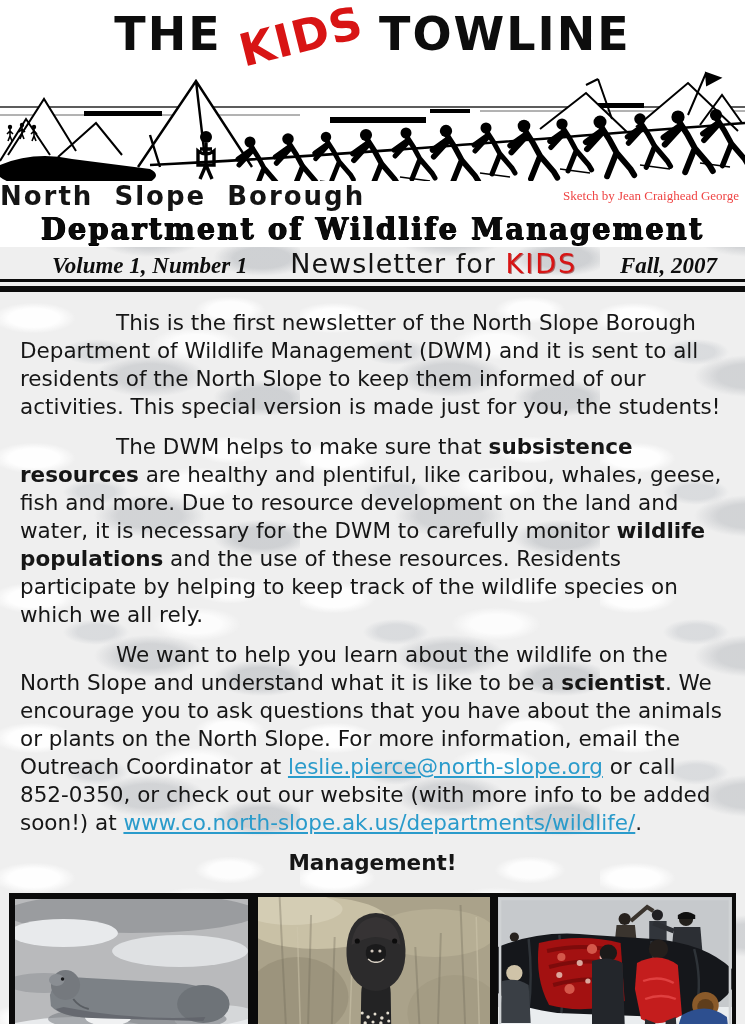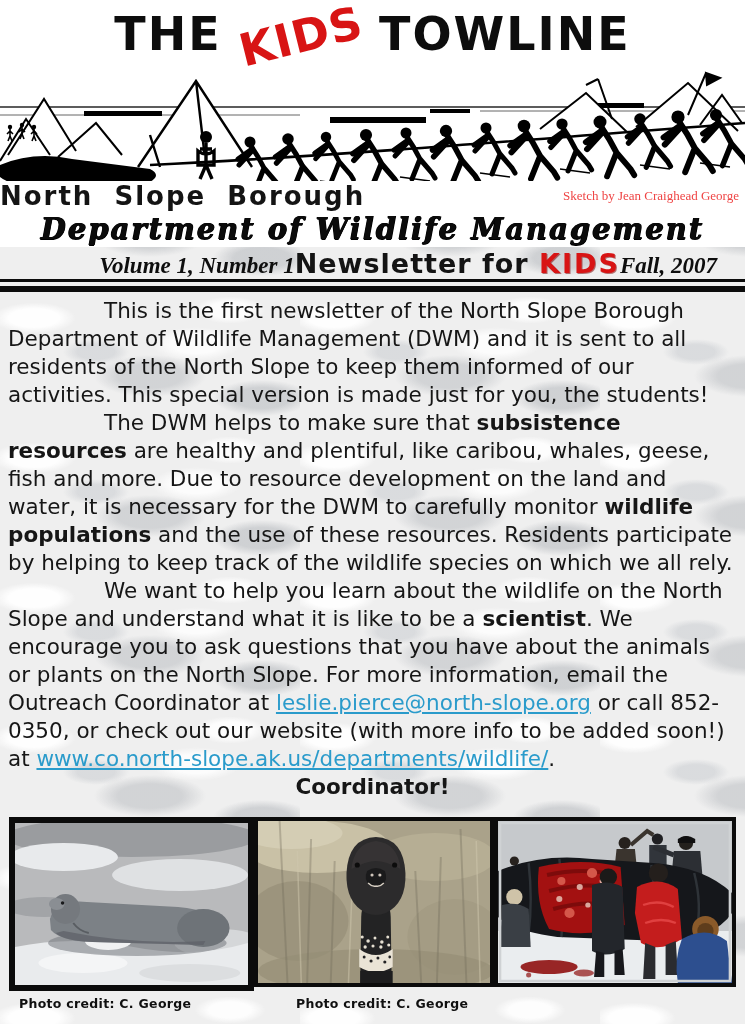--- a/index.html
+++ b/index.html
@@ -40,33 +40,32 @@
   .sketch-credit{
     position:absolute;right:6px;top:7px;
     font-family:"Liberation Serif",serif;font-size:13px;color:#ef4444;
   }
   .dept-name{
     background:linear-gradient(#fff 70%,rgba(255,255,255,0));
     text-align:center;
     font-family:"DejaVu Serif",serif;
     font-size:29px;line-height:36px;font-weight:bold;letter-spacing:2px;color:#0b0b0b;
     text-shadow:.6px 0 #000,-.6px 0 #000,0 .5px #000;
-    font-style:italic;
   }
   .issue-row{
-    display:flex;justify-content:flex-end;align-items:baseline;
+    display:flex;justify-content:space-between;align-items:baseline;
     padding:1px 28px 0 52px;height:31px;
   }
   .vol,.season{font-family:"Liberation Serif",serif;font-style:italic;font-weight:bold;font-size:23px;color:#0e0e0e;}
-  .nl{font-size:27px;font-weight:bold;letter-spacing:1px;}
+  .nl{font-size:27px;font-weight:normal;letter-spacing:1px;}
   .kids-flat{letter-spacing:2px;text-shadow:1px 1px 0 rgba(130,10,10,.55);}
   .rules{height:4px;border-top:3px solid #0c0c0c;border-bottom:6px solid #0c0c0c;}
   
   .content{padding:5px 8px 0 8px;font-size:21.5px;line-height:28px;color:#161616;}
-  .content p{margin:0;text-indent:96px;}
+  .content p{margin:12px;text-indent:96px;}
   .content .thanks{text-align:center;text-indent:0;font-weight:bold;}
   .content a{}
   .content b{font-weight:bold;}
   
   .photos{display:grid;grid-template-columns:245px 240px 1fr;margin:16px 9px 0 9px;}
   .photo-frame{border:4px solid #0b0b0b;height:162px;background:#222;}
   .photo-frame.first{border-width:6px;}
   .photo-frame svg{display:block;width:100%;height:100%;}
   .credits{display:grid;grid-template-columns:245px 240px 1fr;margin:5px 9px 0 9px;font-size:12.5px;font-weight:bold;color:#101010;gap:32px;}
   .credit{padding-left:10px;letter-spacing:.3px;}
@@ -148,21 +147,21 @@
     <span class="nl"><span>Newsletter for</span> <span class="kids-flat" style="color:#d81414">KIDS</span></span>
     <span class="season">Fall, 2007</span>
   </div>
 
   <div class="rules"></div>
 
   <div class="content">
     <p>This is the first newsletter of the North Slope Borough Department of Wildlife Management (DWM) and it is sent to all residents of the North Slope to keep them informed of our activities. This special version is made just for you, the students!</p>
     <p><span>The DWM helps to make sure that </span><b>subsistence resources</b><span> are healthy and plentiful, like caribou, whales, geese, fish and more. Due to resource development on the land and water, it is necessary for the DWM to carefully monitor </span><b>wildlife populations</b><span> and the use of these resources. Residents participate by helping to keep track of the wildlife species on which we all rely.</span></p>
     <p><span>We want to help you learn about the wildlife on the North Slope and understand what it is like to be a </span><b>scientist</b><span>. We encourage you to ask questions that you have about the animals or plants on the North Slope. For more information, email the Outreach Coordinator at </span><a href="#" style="color:#2a9bcb">leslie.pierce@north-slope.org</a><span>  or call 852-0350, or check out our website (with more info to be added soon!) at </span><a href="#" style="color:#2a9bcb">www.co.north-slope.ak.us/departments/wildlife/</a><span>.</span></p>
-    <p class="thanks">Coordinator!</p>
+    <p class="thanks">Management!</p>
   </div>
 
   <div class="photos">
 
     <div class="photo-frame first">
       <svg viewBox="0 0 240 162" preserveAspectRatio="none">
         <rect width="240" height="162" fill="#b9babc"></rect>
         <ellipse cx="120" cy="14" rx="130" ry="20" fill="#9a9c9f"></ellipse>
         <ellipse cx="50" cy="34" rx="56" ry="14" fill="#e8eaec"></ellipse>
         <ellipse cx="170" cy="52" rx="70" ry="16" fill="#dfe1e3"></ellipse>

